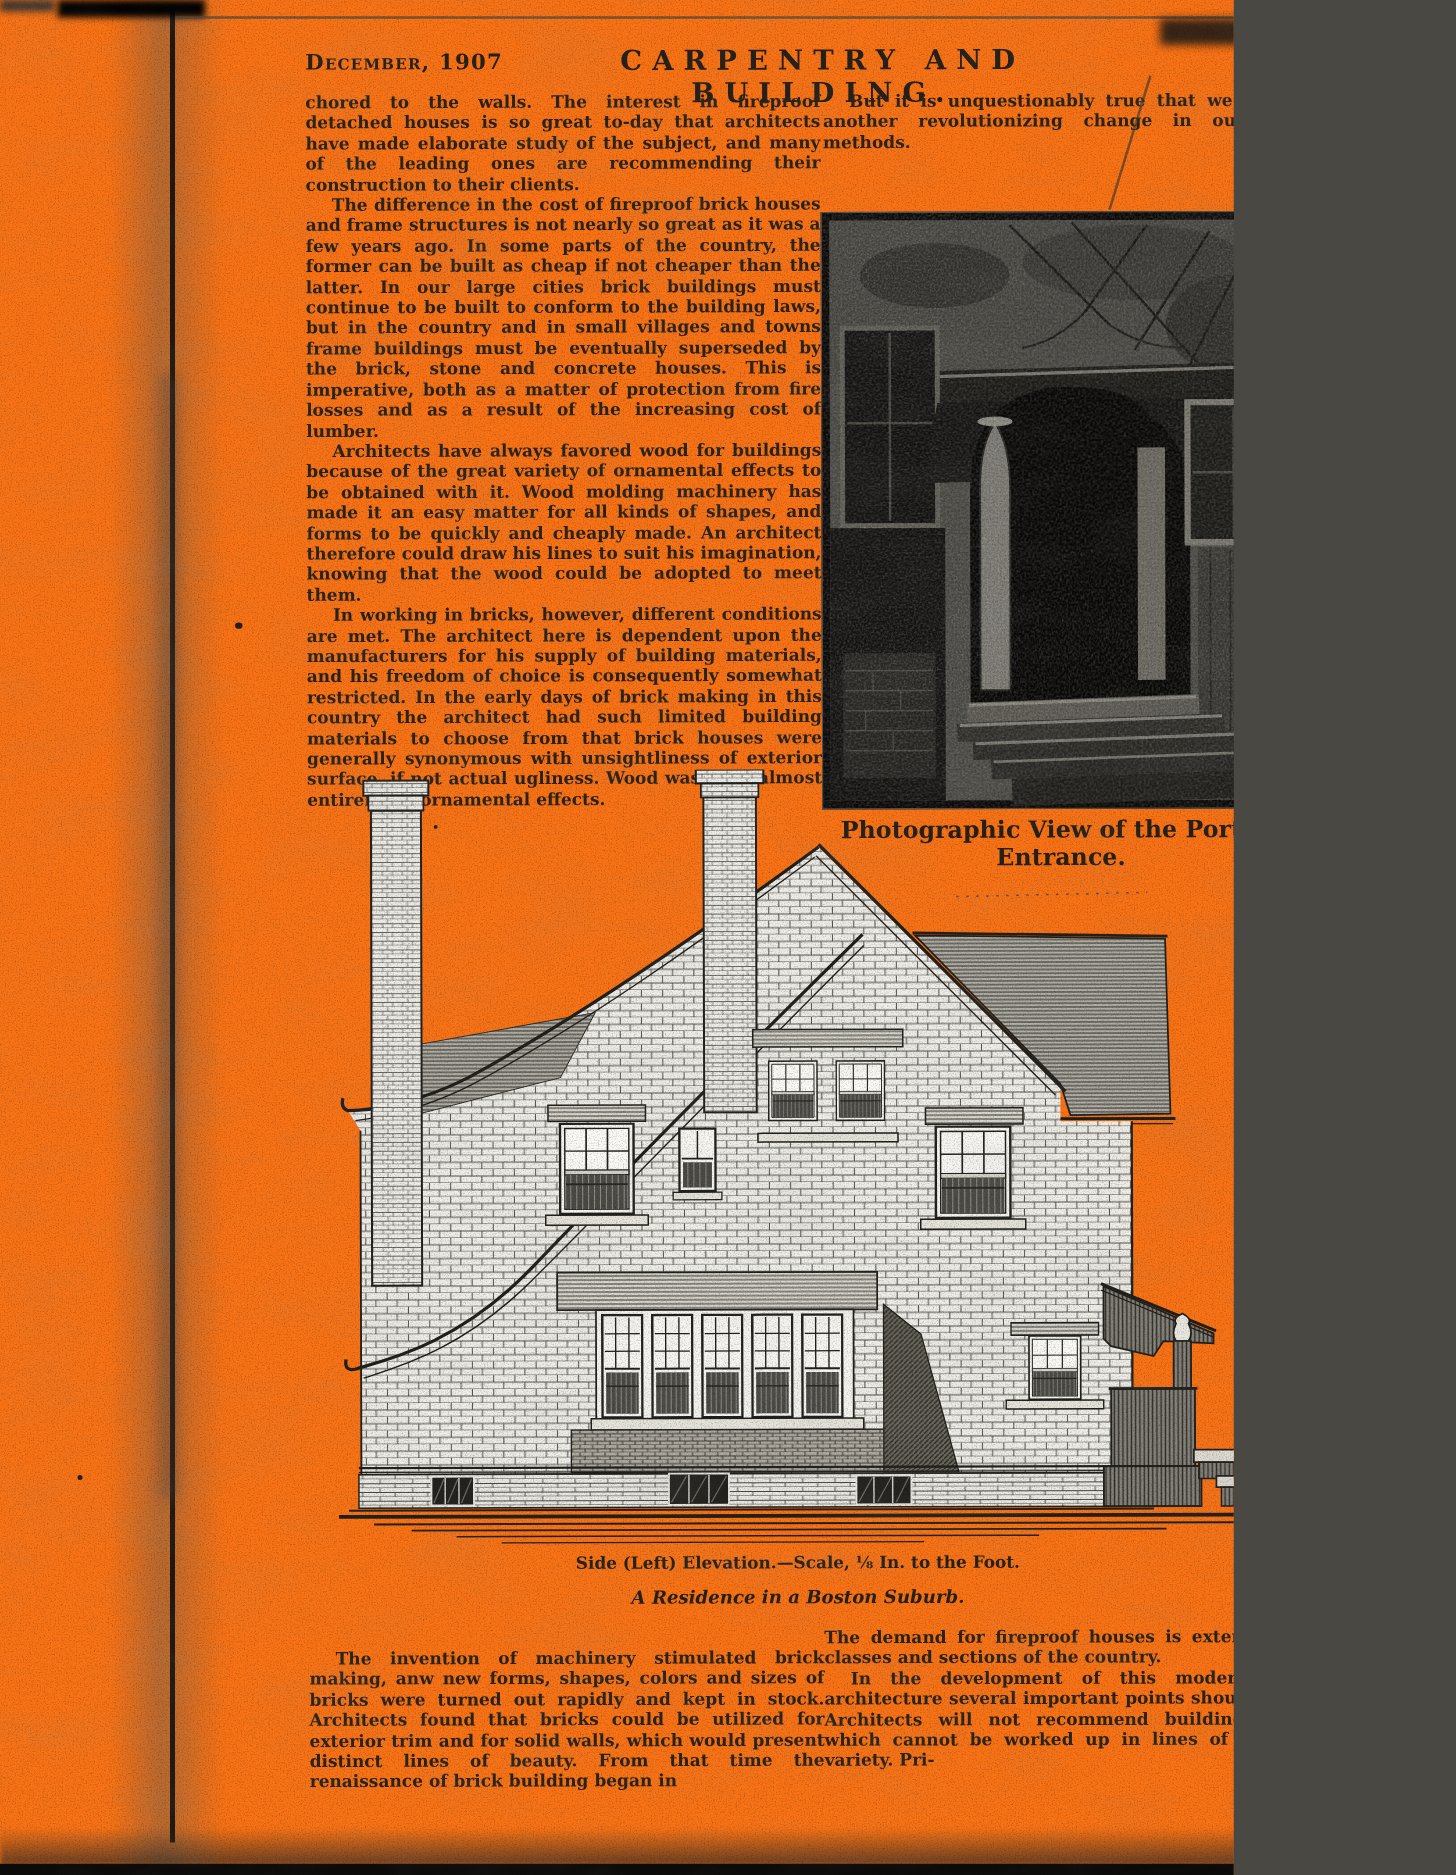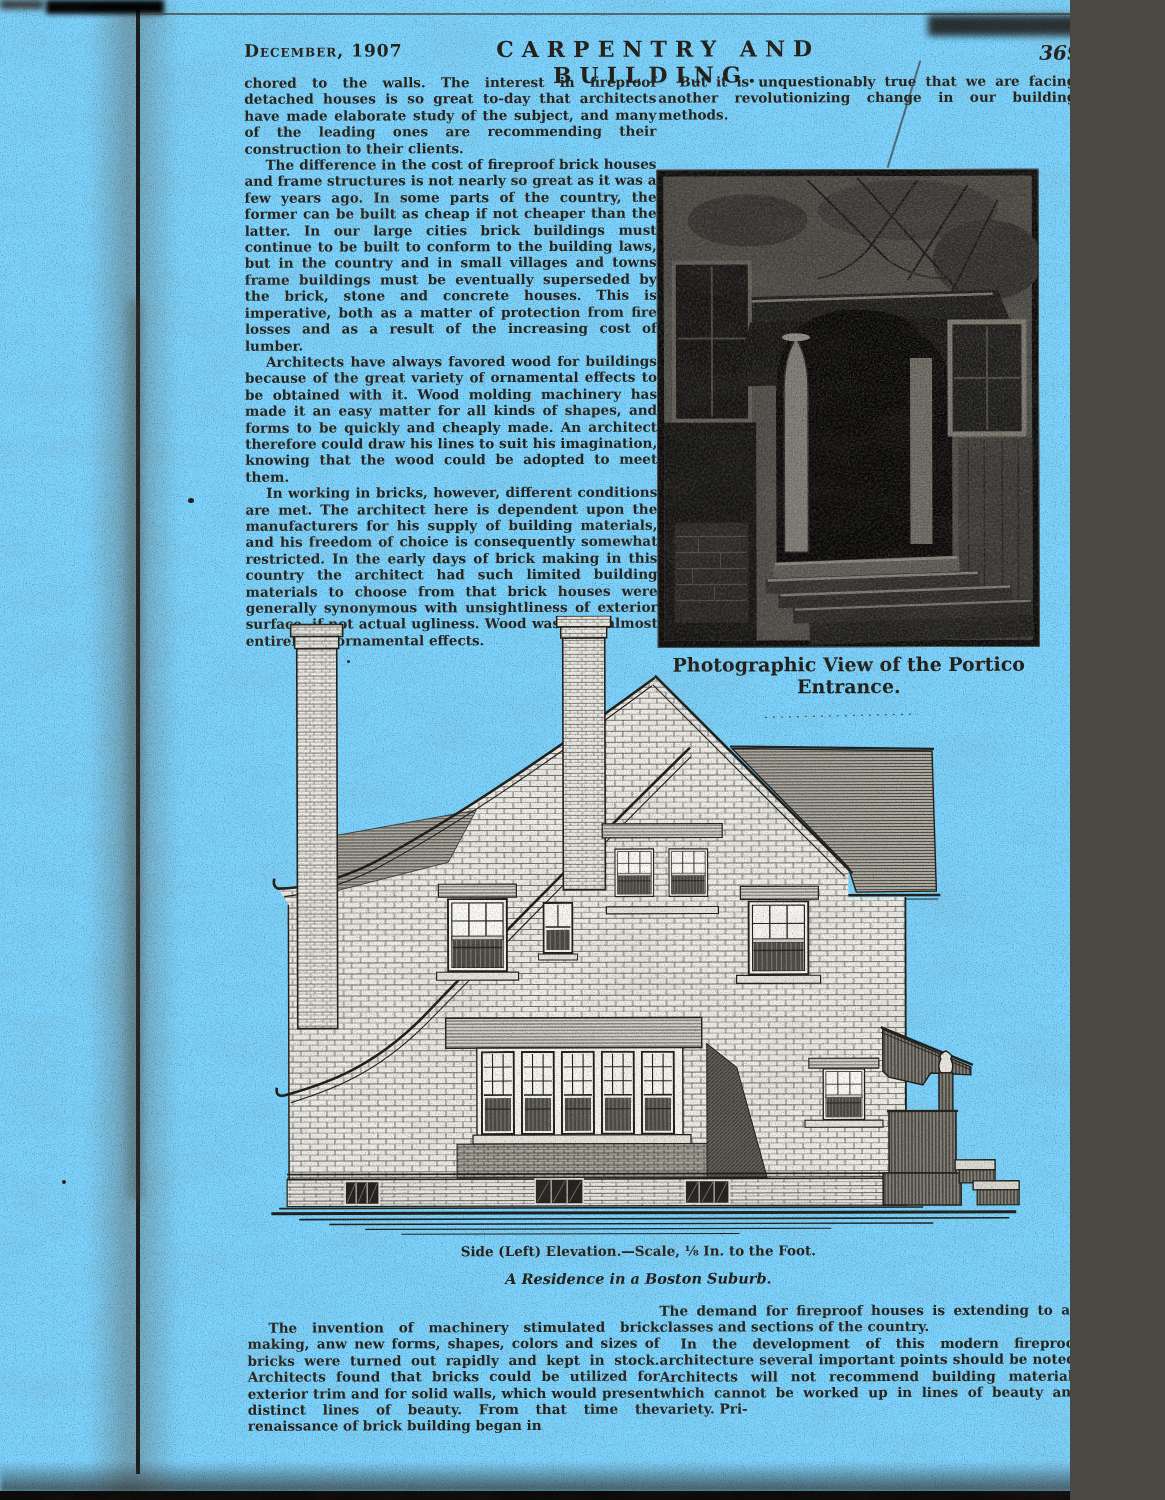--- a/index.html
+++ b/index.html
@@ -1,17 +1,17 @@
 <!DOCTYPE html>
 <html><head>
 <meta charset="utf-8">
 <style>
   html,body{margin:0;padding:0;background:#4a4843;}
-  .page{position:relative;width:1070px;height:1500px;overflow:hidden;
-        background:#7dd3fc;font-family:"DejaVu Serif", serif;color:#26211b;}
+  .page{position:relative;width:949px;height:1500px;overflow:hidden;
+        background:#f97316;font-family:"DejaVu Serif", serif;color:#26211b;padding-left:38px;}
   .content{position:absolute;inset:0;transform:rotate(-0.15deg);}
   .abs{position:absolute;}
   .header-date{left:246px;top:40px;width:220px;font-size:17px;font-weight:700;
                font-variant:small-caps;letter-spacing:1px;}
   .header-title{left:400px;top:36px;width:520px;text-align:center;font-size:22px;
                 font-weight:700;letter-spacing:8px;}
   .header-page{left:1041px;top:42px;width:60px;font-size:20px;font-weight:700;font-style:italic;}
   .col{position:absolute;}
   .col-tl{left:246px;top:74px;width:412px;}
   .col-tr{left:660px;top:74px;width:418px;}

